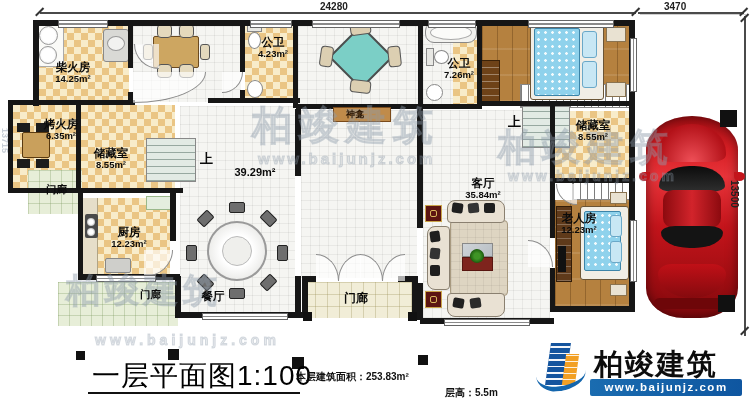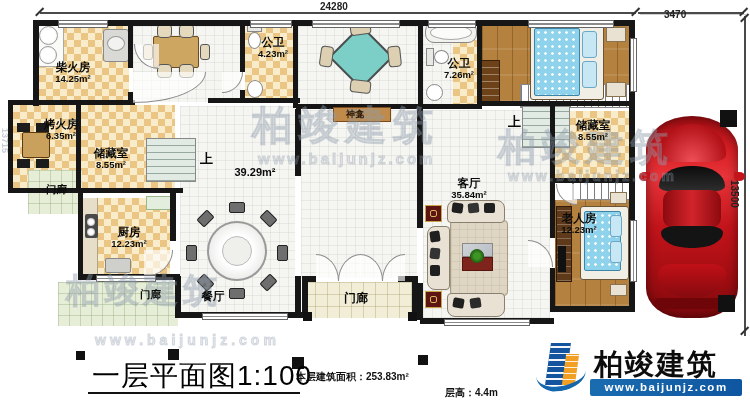--- a/index.html
+++ b/index.html
@@ -53,21 +53,21 @@
 
   <div class="dline" style="left:40px;top:12px;width:596px;height:1.6px"></div>
   <div class="dline" style="left:638px;top:12px;width:106px;height:1.6px"></div>
   <div class="dline" style="left:744px;top:16px;width:1.6px;height:320px"></div>
   <div class="tick" style="left:34px;top:11px"></div>
   <div class="tick" style="left:630px;top:11px"></div>
   <div class="tick" style="left:738px;top:11px"></div>
   <div class="tick" style="left:739px;top:17px"></div>
   <div class="tick" style="left:739px;top:330px"></div>
   <div class="dim" style="left:320px;top:1px">24280</div>
-  <div class="dim" style="left:664px;top:9px">3470</div>
+  <div class="dim" style="left:664px;top:1px">3470</div>
   <div class="dim" style="left:729px;top:180px;writing-mode:vertical-rl">13500</div>
   <div class="dim" style="left:0px;top:128px;writing-mode:vertical-rl;color:#c5ccd5;-webkit-text-stroke:0;font-size:9px">13715</div>
   <div class="abs" style="left:640px;top:14px;width:106px;height:322px;border-top:1px solid #cfcfcf;border-right:1px solid #cfcfcf;z-index:2"></div>
 
   <div class="floor checker" style="left:39px;top:26px;width:90px;height:76px"></div>
   <div class="floor checker" style="left:13px;top:105px;width:64px;height:84px"></div>
   <div class="floor checker" style="left:81px;top:105px;width:94px;height:84px"></div>
   <div class="floor tile" style="left:133px;top:26px;width:108px;height:76px"></div>
   <div class="floor checker" style="left:245px;top:26px;width:48px;height:76px"></div>
   <div class="floor tile" style="left:298px;top:26px;width:120px;height:80px"></div>
@@ -285,21 +285,21 @@
   <div class="rlabel" style="left:222px;top:166px;width:66px">
     <span class="area" style="font-size:11px">39.29m²</span>
   </div>
   <div class="rlabel" style="left:192px;top:290px;width:42px">
     <span>餐厅</span>
   </div>
   <div class="rlabel" style="left:98px;top:226px;width:62px">
     <span>厨房</span>
     <span class="area">12.23m²</span>
   </div>
-  <div class="rlabel" style="left:436px;top:177px;width:66px">
+  <div class="rlabel" style="left:450px;top:177px;width:66px">
     <span>客厅</span>
     <span class="area">35.84m²</span>
   </div>
   <div class="rlabel" style="left:542px;top:212px;width:74px">
     <span>老人房</span>
     <span class="area">12.23m²</span>
   </div>
 
   <div class="slabel" style="left:46px;top:183px">门廊</div>
   <div class="slabel" style="left:140px;top:288px">门廊</div>
@@ -315,21 +315,21 @@
   <div class="wm" style="left:66px;top:268px;font-size:34px;letter-spacing:5px">柏竣建筑</div>
   <div class="wm" style="left:95px;top:332px;font-size:14px;letter-spacing:4px">www.baijunjz.com</div>
 
   <div class="col" style="left:76px;top:351px;width:9px;height:9px"></div>
   <div class="col" style="left:168px;top:349px;width:11px;height:11px"></div>
   <div class="col" style="left:292px;top:357px;width:12px;height:12px"></div>
   <div class="col" style="left:418px;top:355px;width:10px;height:10px"></div>
   <div class="tb-title" style="left:92px;top:357px">一层平面图1:100</div>
   <div class="abs" style="left:88px;top:392px;width:212px;height:2px;background:#111;z-index:40"></div>
   <div class="tb-stat" style="left:296px;top:370px">本层建筑面积：253.83m²</div>
-  <div class="tb-stat" style="left:445px;top:386px">层高：4.4m</div>
+  <div class="tb-stat" style="left:445px;top:386px">层高：5.5m</div>
 
   <div class="abs" style="left:536px;top:341px;width:54px;height:56px;z-index:40">
     <div class="abs" style="left:12px;top:2px;width:20px;height:42px;background:#14549e;transform:skewX(-8deg);background-image:repeating-linear-gradient(0deg,transparent 0 5px,rgba(255,255,255,.95) 5px 6.5px)"></div>
     <div class="abs" style="left:28px;top:13px;width:13px;height:31px;background:#f2a024;transform:skewX(-8deg);background-image:repeating-linear-gradient(0deg,transparent 0 5px,rgba(255,255,255,.85) 5px 6px)"></div>
     <div class="abs" style="left:0px;top:20px;width:50px;height:30px;border-bottom:5px solid #1466ad;border-radius:0 0 100% 70%/0 0 100% 100%;transform:rotate(-7deg)"></div>
   </div>
   <div class="brand-name" style="left:594px;top:345px">柏竣建筑</div>
   <div class="brand-bar" style="left:590px;top:379px;width:152px;height:17px">www.baijunjz.com</div>
 
 </div>

